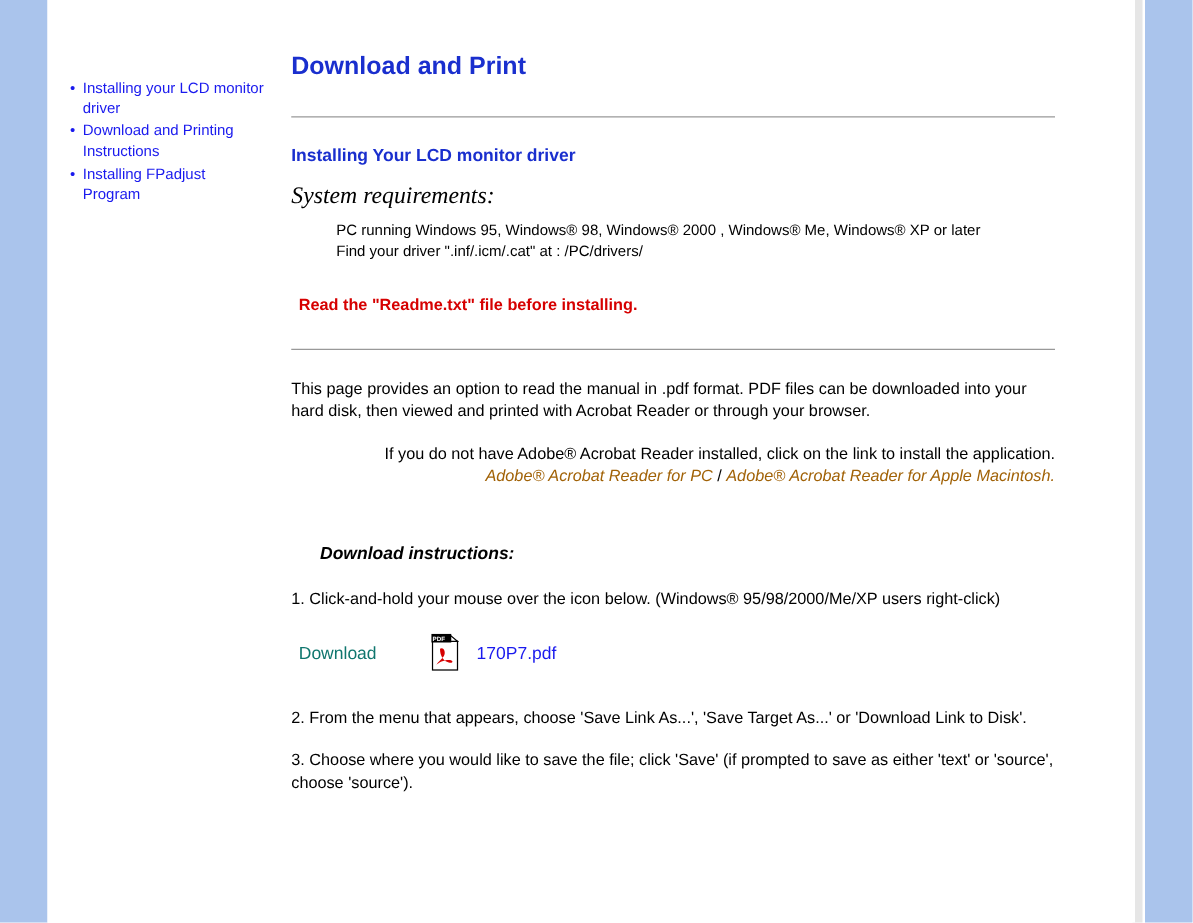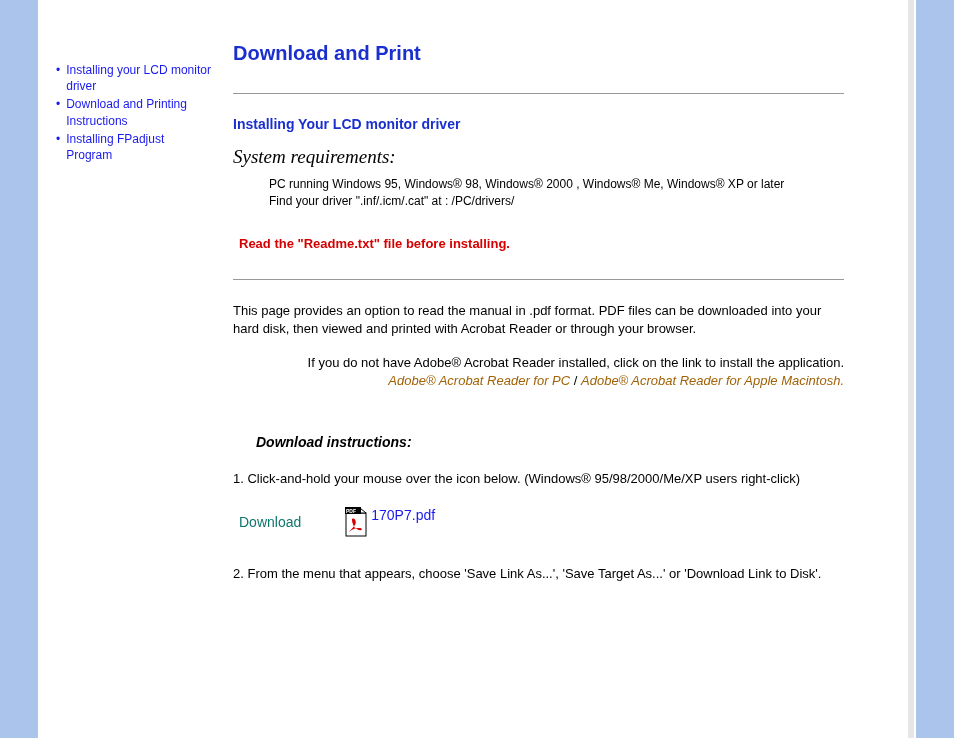--- a/index.html
+++ b/index.html
@@ -132,20 +132,22 @@
       align-items: center;
       gap: 44px;
       margin: 18px 0 28px 6px;
     }
     .dl-label {
       color: #0f766e;
       font-size: 14px;
     }
     .pdf-cell {
       display: flex;
+      align-items: center;
+      gap: 10px;
     }
     .pdf-icon {
       width: 26px;
       height: 30px;
     }
     .pdf-link {
       color: #1a1aee;
       text-decoration: none;
       font-size: 14px;
     }
@@ -213,16 +215,17 @@
             <path d="M15 6 L15 1 L21 6 Z" fill="#fff" stroke="#000" stroke-width="1"></path>
             <rect x="0" y="0" width="16" height="7" fill="#000"></rect>
             <text x="1" y="5.5" font-size="5" fill="#fff" font-weight="bold">PDF</text>
             <path d="M7 12 C10 10 12 15 10 18 C8 21 5 23 4 25 C6 23 10 21 14 21 C18 21 18 24 14 23 C10 22 7 18 7 12 Z" fill="#d60000"></path>
           </svg>
           <a href="#" class="pdf-link">170P7.pdf</a>
         </span>
       </div>
 
       <p class="para">2. From the menu that appears, choose 'Save Link As...', 'Save Target As...' or 'Download Link to Disk'.</p>
+      <p class="para">3. Choose where you would like to save the file; click 'Save' (if prompted to save as either 'text' or 'source', choose 'source').</p>
 
     </main>
   </div>
 </div>
 
 </body></html>

